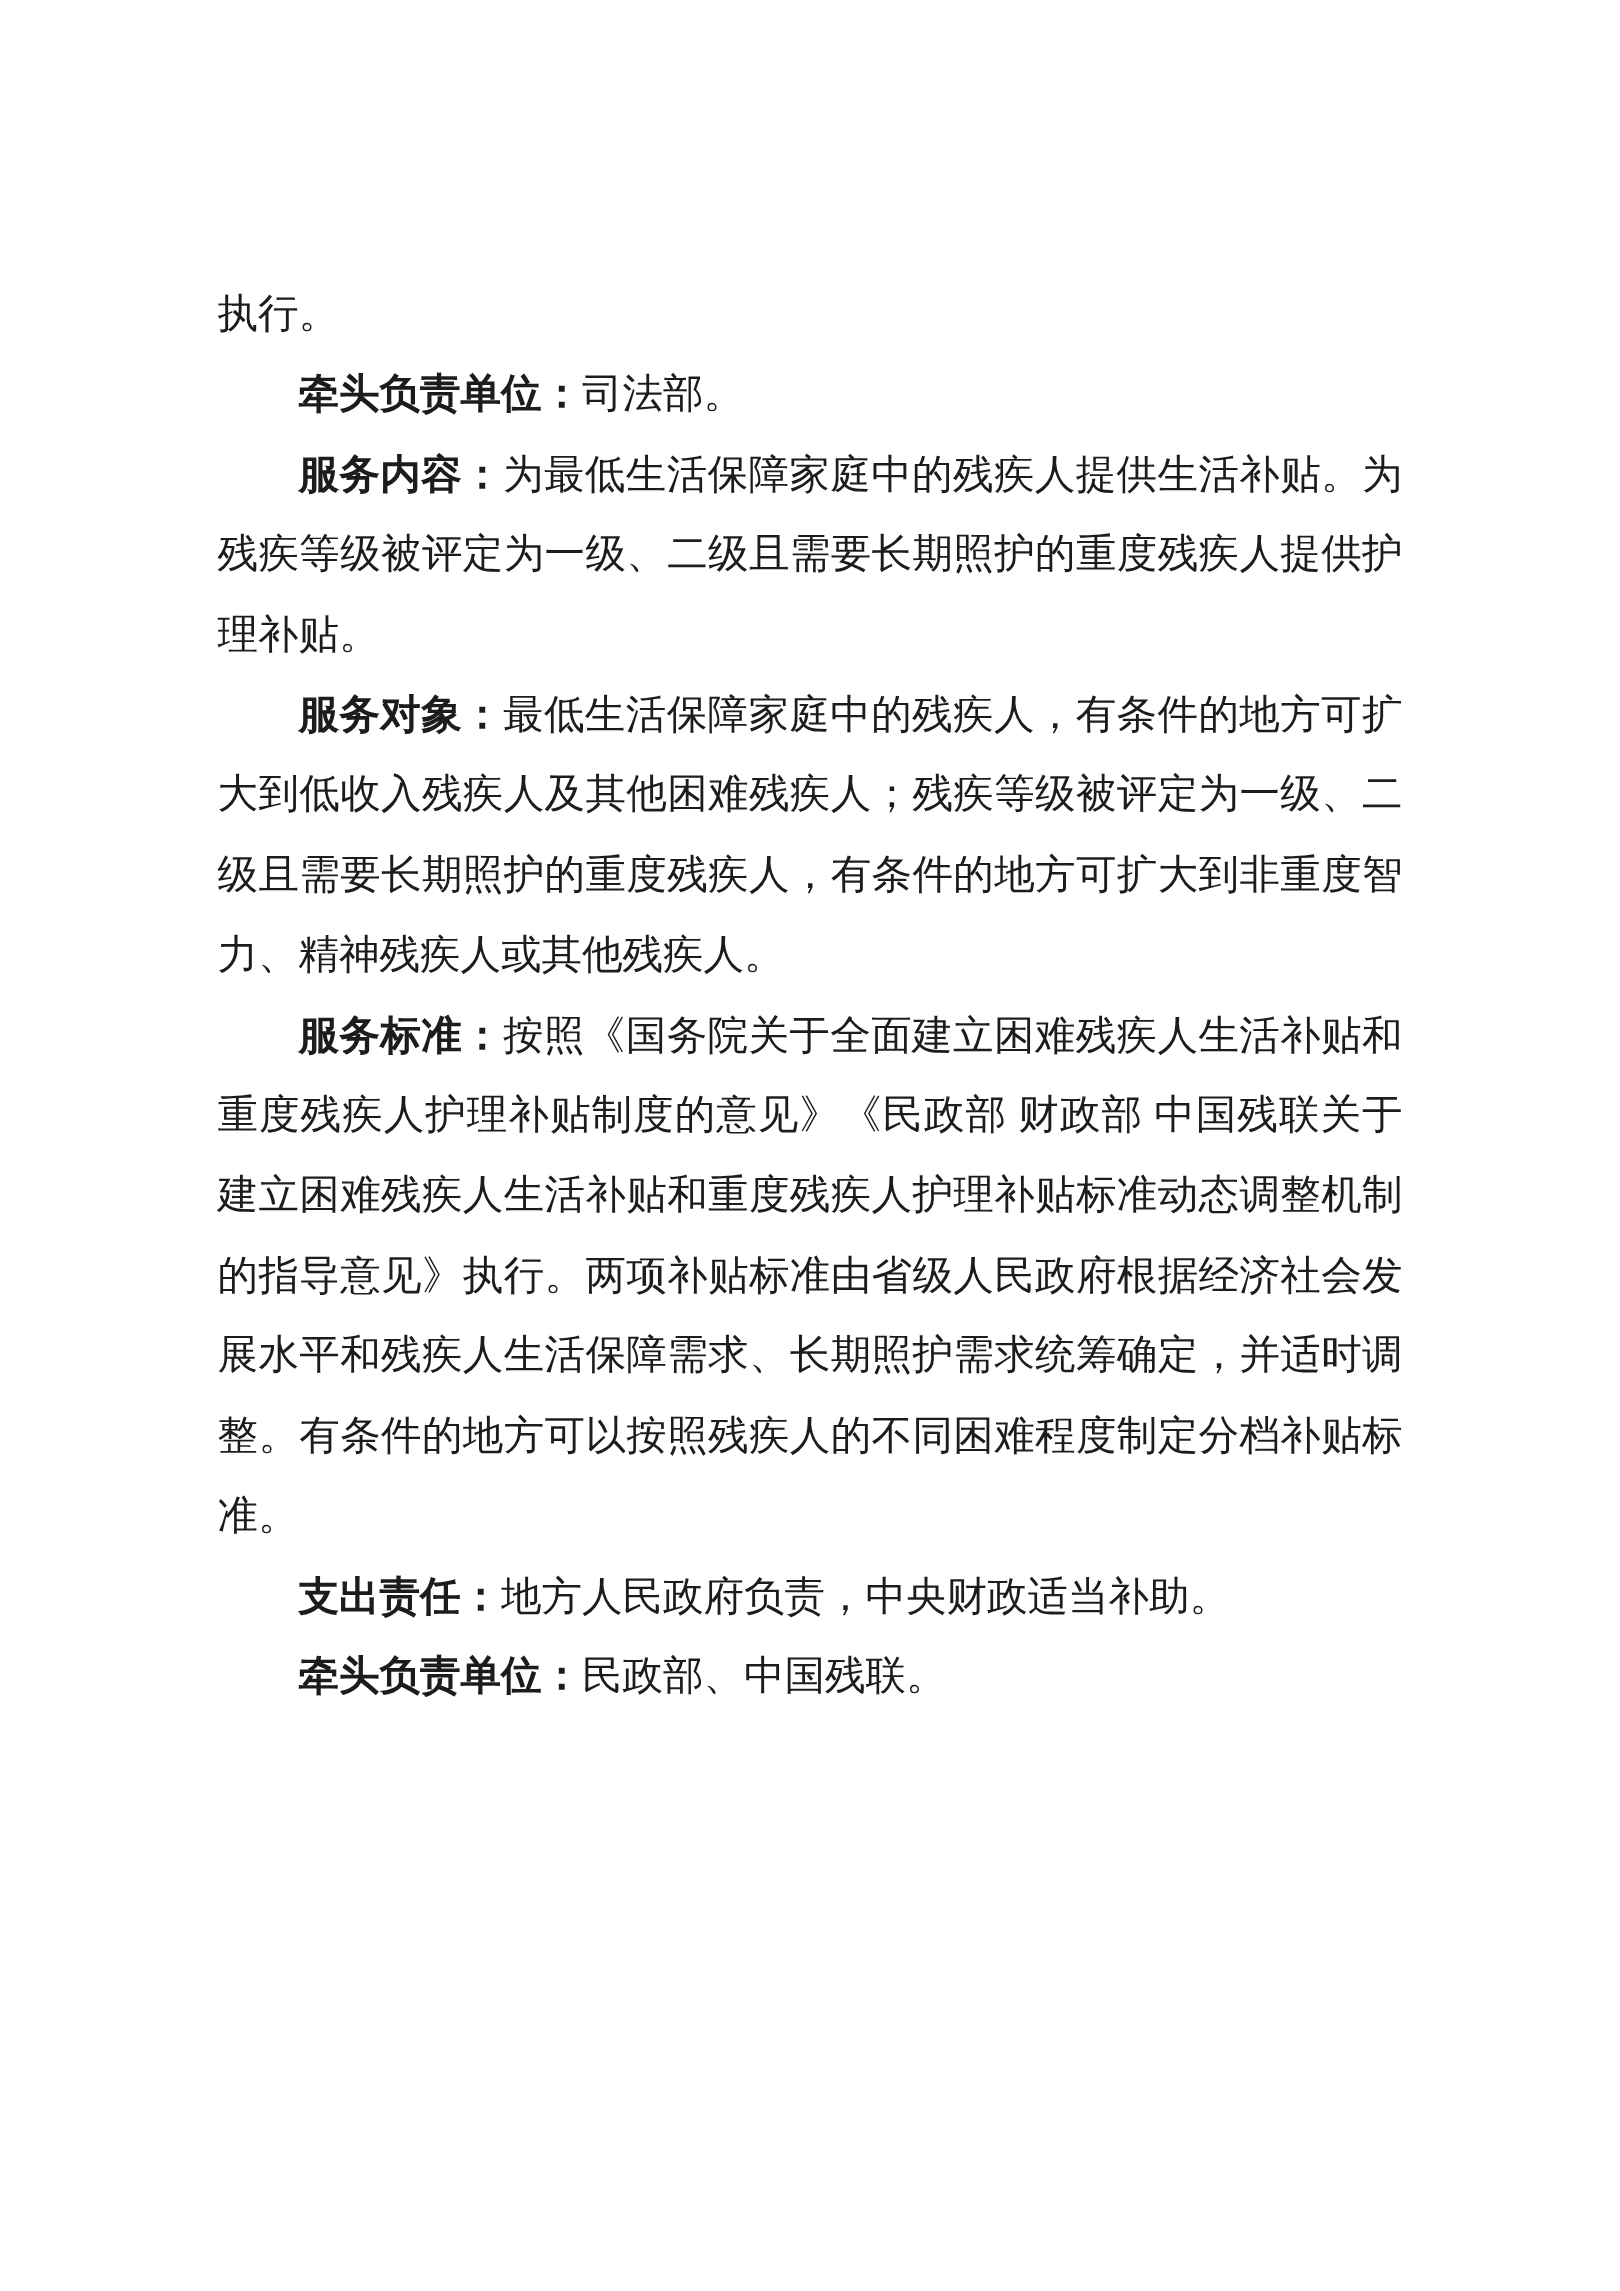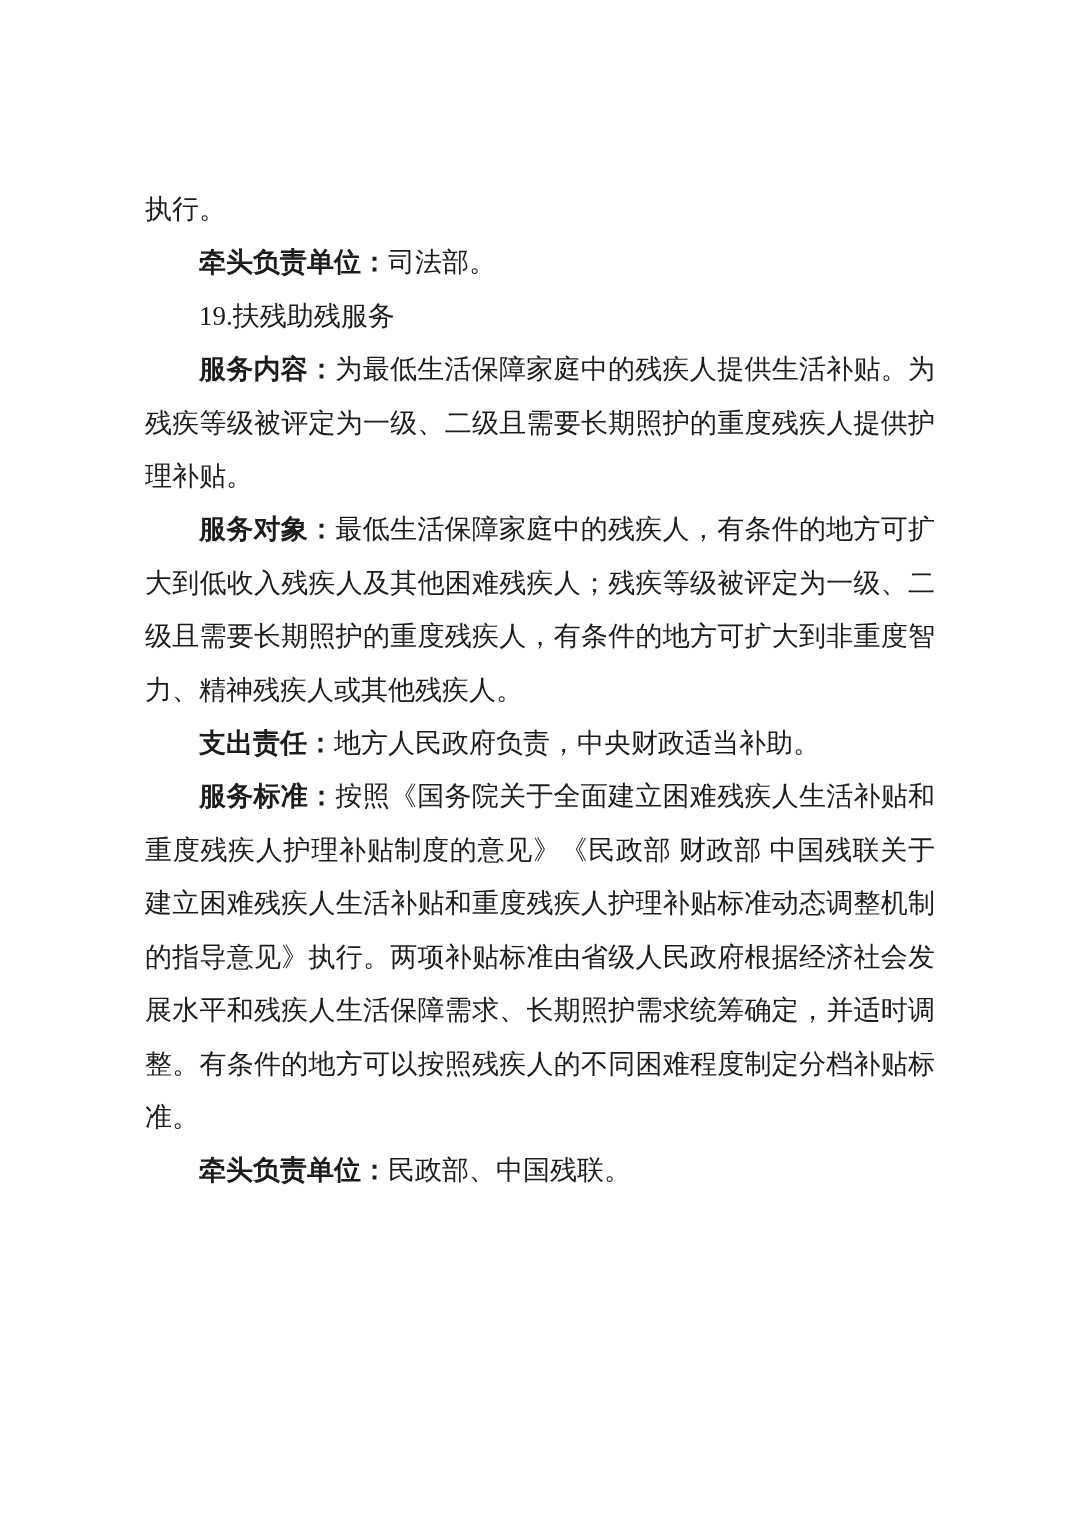--- a/index.html
+++ b/index.html
@@ -61,30 +61,29 @@
 
 <div class="page">
 
   <main class="text-block">
 
     <p class="no-indent"><span>执行。</span></p>
 
 
     <p><span class="lbl">牵头负责单位：</span><span>司法部。</span></p>
 
-    <p class="kai-item"><span>19.扶残助残服务</span></p>
 
 
     <p><span class="lbl">服务内容：</span><span>为最低生活保障家庭中的残疾人提供生活补贴。为残疾等级被评定为一级、二级且需要长期照护的重度残疾人提供护理补贴。</span></p>
 
     <p><span class="lbl">服务对象：</span><span>最低生活保障家庭中的残疾人，有条件的地方可扩大到低收入残疾人及其他困难残疾人；残疾等级被评定为一级、二级且需要长期照护的重度残疾人，有条件的地方可扩大到非重度智力、精神残疾人或其他残疾人。</span></p>
 
+    <p><span class="lbl">服务标准：</span><span>按照《国务院关于全面建立困难残疾人生活补贴和重度残疾人护理补贴制度的意见》《民政部 财政部 中国残联关于建立困难残疾人生活补贴和重度残疾人护理补贴标准动态调整机制的指导意见》执行。两项补贴标准由省级人民政府根据经济社会发展水平和残疾人生活保障需求、长期照护需求统筹确定，并适时调整。有条件的地方可以按照残疾人的不同困难程度制定分档补贴标准。</span></p>
+
     <p><span class="lbl">支出责任：</span><span>地方人民政府负责，中央财政适当补助。</span></p>
-
-    <p><span class="lbl">服务标准：</span><span>按照《国务院关于全面建立困难残疾人生活补贴和重度残疾人护理补贴制度的意见》《民政部 财政部 中国残联关于建立困难残疾人生活补贴和重度残疾人护理补贴标准动态调整机制的指导意见》执行。两项补贴标准由省级人民政府根据经济社会发展水平和残疾人生活保障需求、长期照护需求统筹确定，并适时调整。有条件的地方可以按照残疾人的不同困难程度制定分档补贴标准。</span></p>
 
     <p><span class="lbl">牵头负责单位：</span><span>民政部、中国残联。</span></p>
 
   </main>
 
   <div class="page-number">— 32 —</div>
 
 </div>
 
 </body></html>

